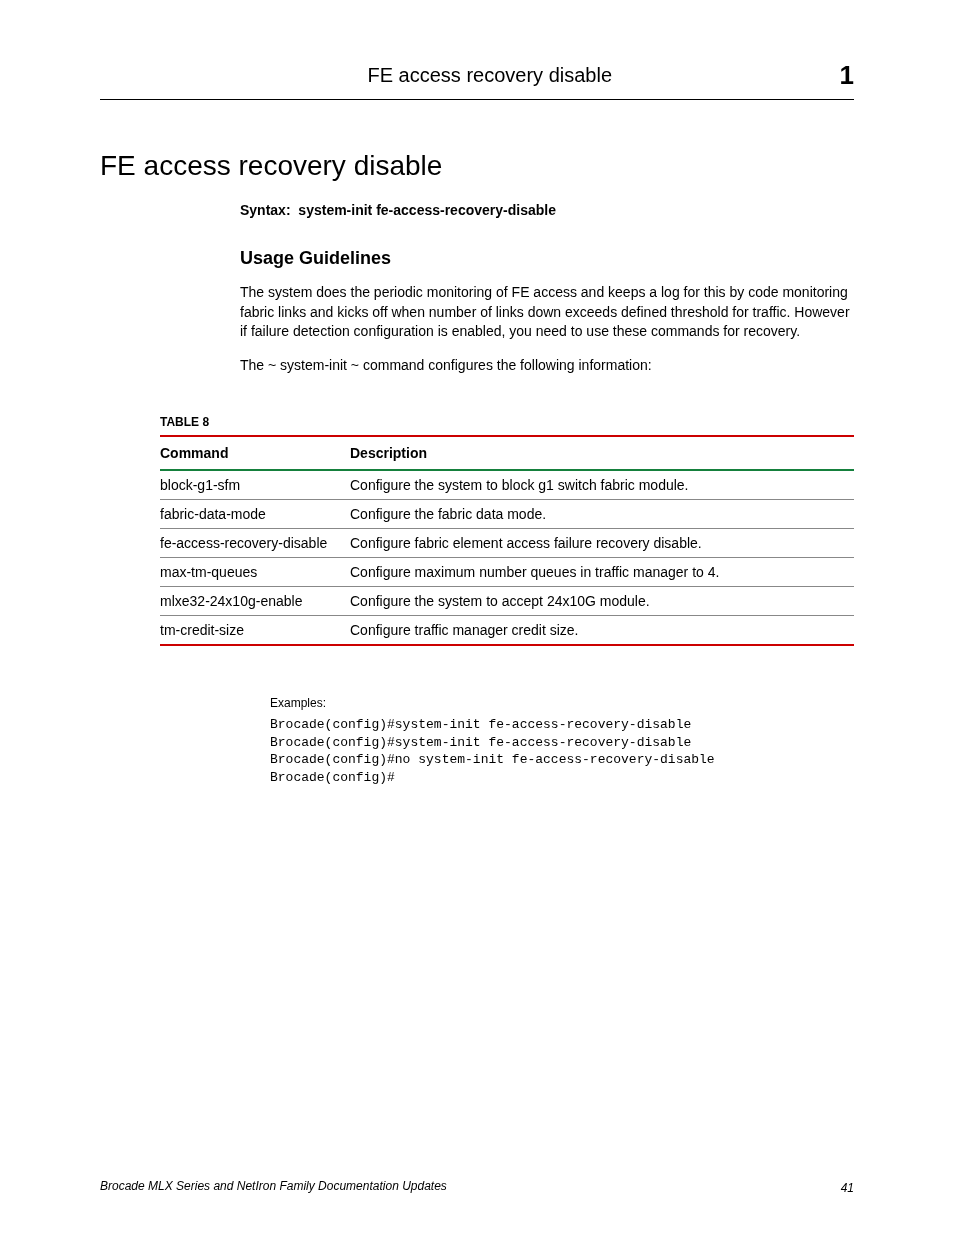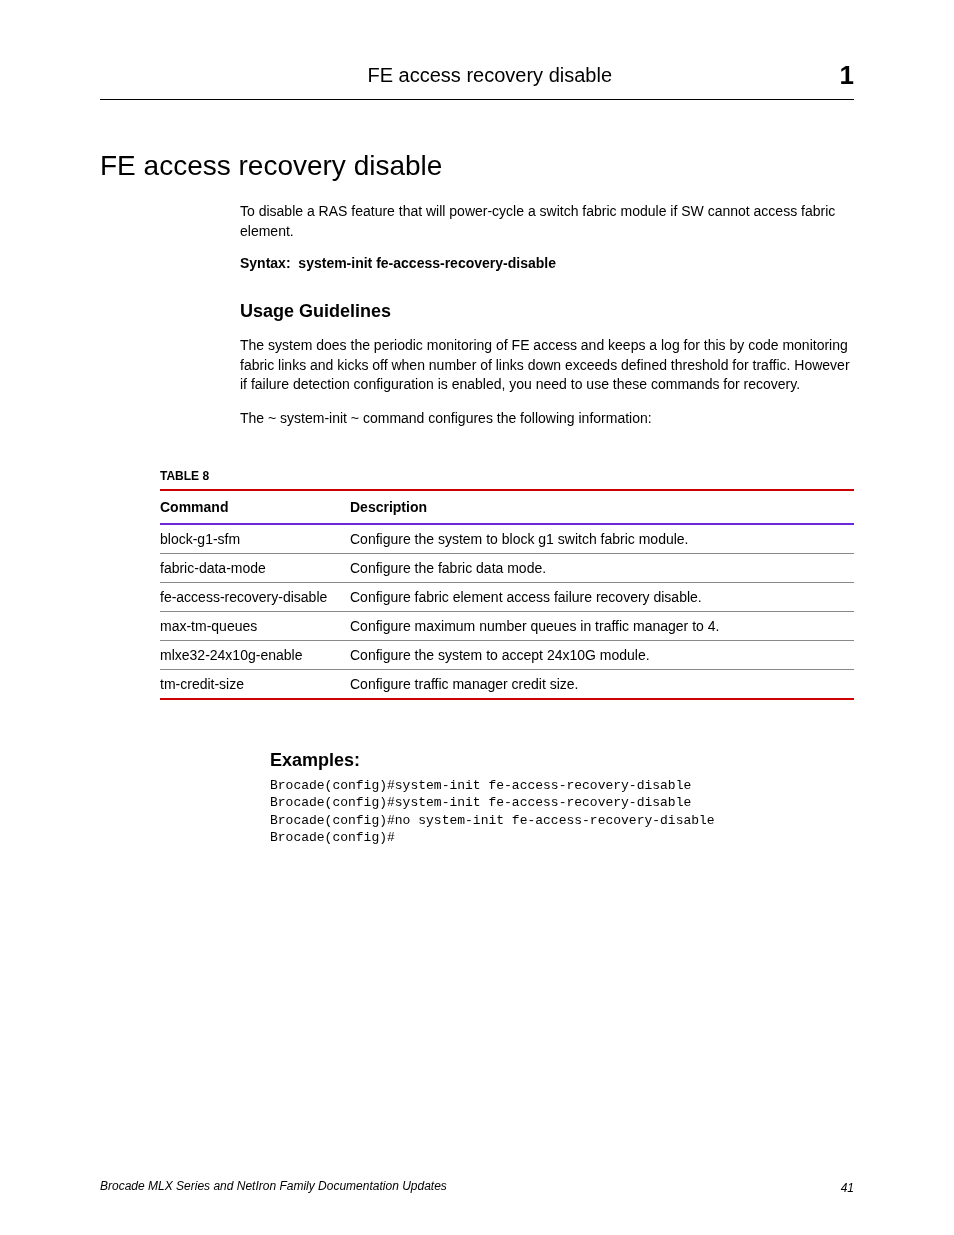--- a/index.html
+++ b/index.html
@@ -64,21 +64,21 @@
     margin-left: 60px;
   }
   .cmd-table {
     border-collapse: collapse;
     width: calc(100% - 60px);
     margin-left: 60px;
     font-size: 14px;
   }
   .cmd-table thead tr {
     border-top: 2px solid #c00;
-    border-bottom: 2px solid #6d28d9;
+    border-bottom: 2px solid #15803d;
   }
   .cmd-table th {
     text-align: left;
     font-weight: bold;
     padding: 8px 10px 8px 0;
     vertical-align: top;
   }
   .cmd-table td {
     padding: 6px 10px 6px 0;
     vertical-align: top;
@@ -86,22 +86,22 @@
   }
   .cmd-table tbody tr:last-child td {
     border-bottom: 2px solid #c00;
   }
   .col-cmd { width: 190px; }
   .examples-block {
     margin-left: 170px;
     margin-top: 50px;
   }
   .examples-label {
-    font-weight: bold;
-    font-size: 18px;
+    font-weight: normal;
+    font-size: 12px;
     margin-bottom: 6px;
   }
   .code-line {
     font-family: "Courier New", monospace;
     font-size: 13px;
     line-height: 1.35;
     white-space: pre;
   }
   .footer {
     position: absolute;
@@ -121,21 +121,20 @@
 
 <div class="header-row">
   <div style="width:40px;"></div>
   <div class="header-title">FE access recovery disable</div>
   <div class="header-num">1</div>
 </div>
 
 <h1 class="main-heading">FE access recovery disable</h1>
 
 <div class="indent-block">
-  <p class="para">To disable a RAS feature that will power-cycle a switch fabric module if SW cannot access fabric element.</p>
   <p class="syntax-line">
     <span class="bold">Syntax:</span>&nbsp;&nbsp;<span class="bold">system-init fe-access-recovery-disable</span>
   </p>
 
   <h2 class="sub-heading">Usage Guidelines</h2>
   <p class="para">The system does the periodic monitoring of FE access and keeps a log for this by code monitoring fabric links and kicks off when number of links down exceeds defined threshold for traffic. However if failure detection configuration is enabled, you need to use these commands for recovery.</p>
 
   <p class="para">The ~ system-init ~ command configures the following information:</p>
 </div>
 

